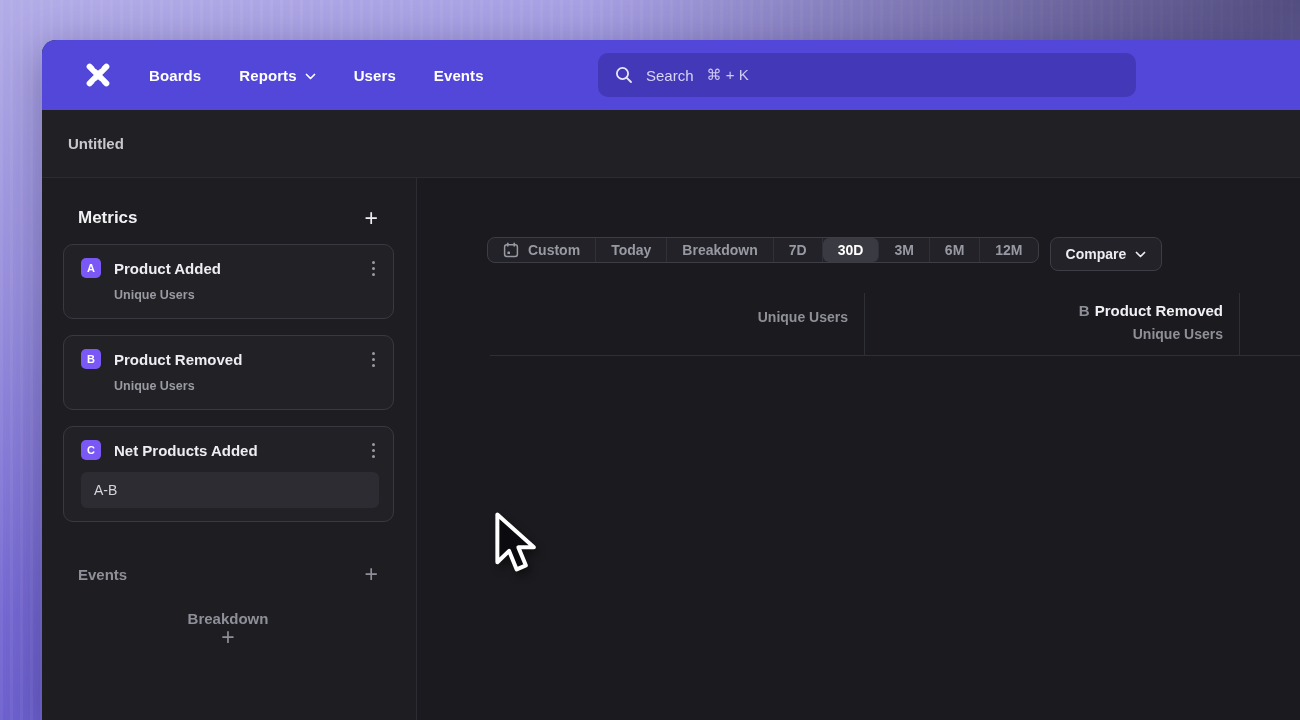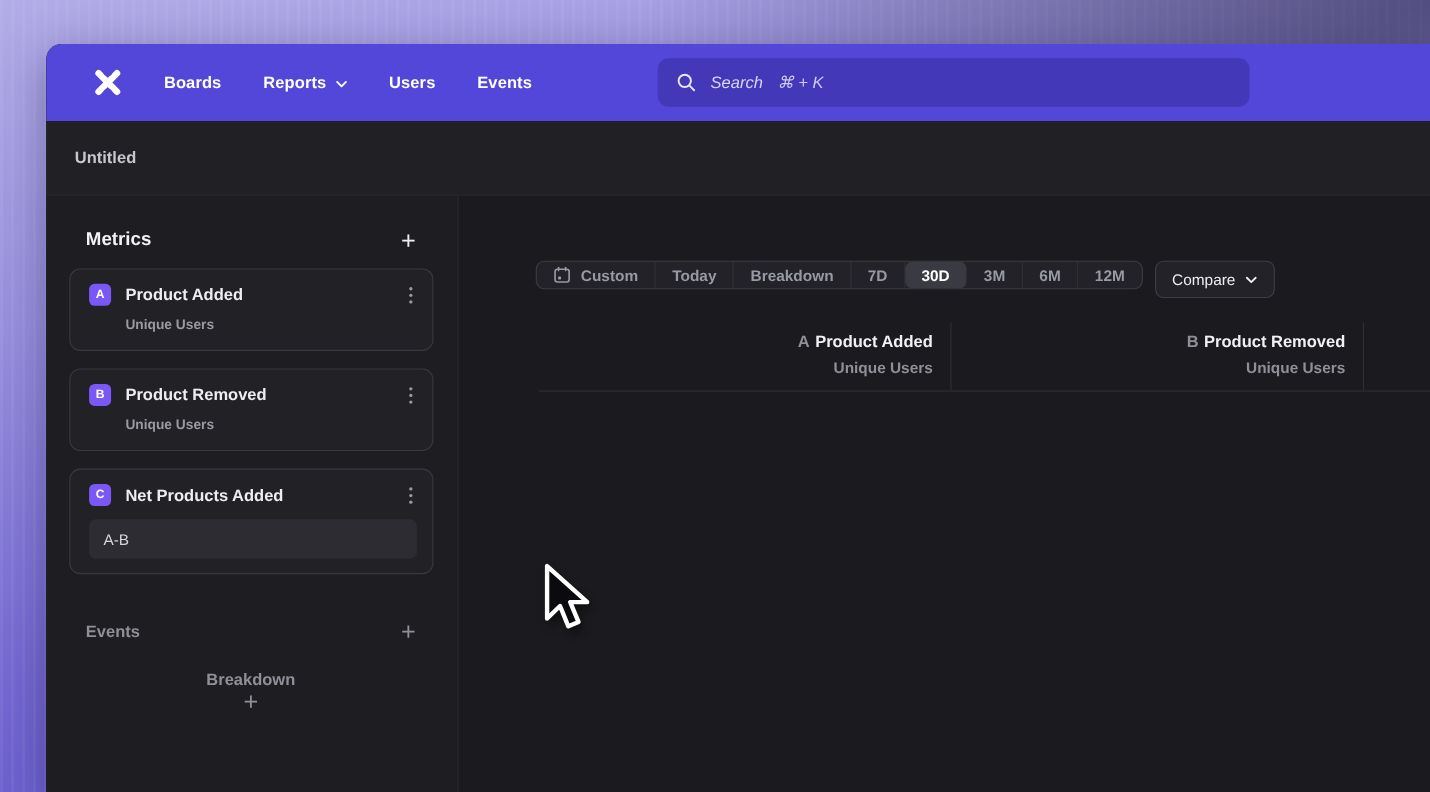--- a/index.html
+++ b/index.html
@@ -25,21 +25,21 @@
   
   .nav { flex:0 0 70px; background:#5247d8; display:flex; align-items:center; padding-left:43px; }
   .logo { width:26px; height:26px; margin-right:38px; display:flex; }
   .nav-item { color:#ffffff; font-size:15px; font-weight:600; margin-right:38px;
               display:flex; align-items:center; gap:8px; cursor:default; letter-spacing:0.1px; }
   .nav-item svg { margin-top:2px; }
   .search {
     margin-left:auto; margin-right:164px; width:538px; height:44px;
     border-radius:10px; background:rgba(12,6,70,0.22);
     display:flex; align-items:center; gap:13px; padding:0 17px;
-    color:#d9d5f7; font-size:15px; font-weight:500;font-style:italic;
+    color:#d9d5f7; font-size:15px; font-weight:500;
   }
   .search .shortcut { color:#cfcaf4; }
 
   
   .doc-header {
     flex:0 0 68px; background:#212125; border-bottom:1px solid #2b2b31;
     display:flex; align-items:center; padding-left:26px;
     color:#c7c7ce; font-size:15px; font-weight:600;
   }
 
@@ -75,21 +75,21 @@
   
   .toolbar { position:absolute; left:70px; top:59px; display:flex; gap:11px; }
   .range-control { display:flex; height:26px; border:1px solid #3d3d45; border-radius:8px;
                    background:#222228; overflow:hidden; }
   .range-seg { display:flex; align-items:center; gap:9px; padding:0 15px; font-size:14px;
                font-weight:600; color:#989aa3; border-right:1px solid #303038; cursor:pointer; white-space:nowrap; }
   .range-seg:last-child { border-right:none; }
   .range-seg.active { background:#3a3a42; color:#ffffff; border-radius:6px; }
   .compare-btn { height:34px; border:1px solid #3d3d45; border-radius:8px; background:#222228;
                  display:flex; align-items:center; gap:9px; padding:0 15px;
-                 font-size:14px; font-weight:400; color:#ececf1; cursor:pointer; }
+                 font-size:14px; font-weight:700; color:#ececf1; cursor:pointer; }
 
   
   .table { position:absolute; left:73px; top:115px; width:810px; }
   .t-row { display:flex; }
   .cell { box-sizing:border-box; }
   .c1, .c2 { width:375px; border-right:1px solid #2f2f36; text-align:right; }
   .c3 { flex:1; }
   .t-head { border-bottom:1px solid #2f2f36; }
   .t-head .c1, .t-head .c2 { padding:9px 16px 13px; }
   .h-title { font-size:15px; color:#f1f1f4; font-weight:700; }
@@ -246,23 +246,20 @@
             <span>Compare</span>
             <svg width="11" height="7" viewBox="0 0 11 7">
               <path d="M1.5 1.5l4 4 4-4" stroke="#ececf1" stroke-width="1.7" fill="none" stroke-linecap="round" stroke-linejoin="round"></path>
             </svg>
           </div>
         </div>
 
         <div class="table">
           <div class="t-row t-head">
             <div class="cell c1">
-              <div class="h-title">
-                <span class="h-prefix">A</span><span>Product Added</span>
-              </div>
               <div class="h-measure">Unique Users</div>
             </div>
             <div class="cell c2">
               <div class="h-title">
                 <span class="h-prefix">B</span><span>Product Removed</span>
               </div>
               <div class="h-measure">Unique Users</div>
             </div>
             <div class="cell c3"></div>
           </div>

